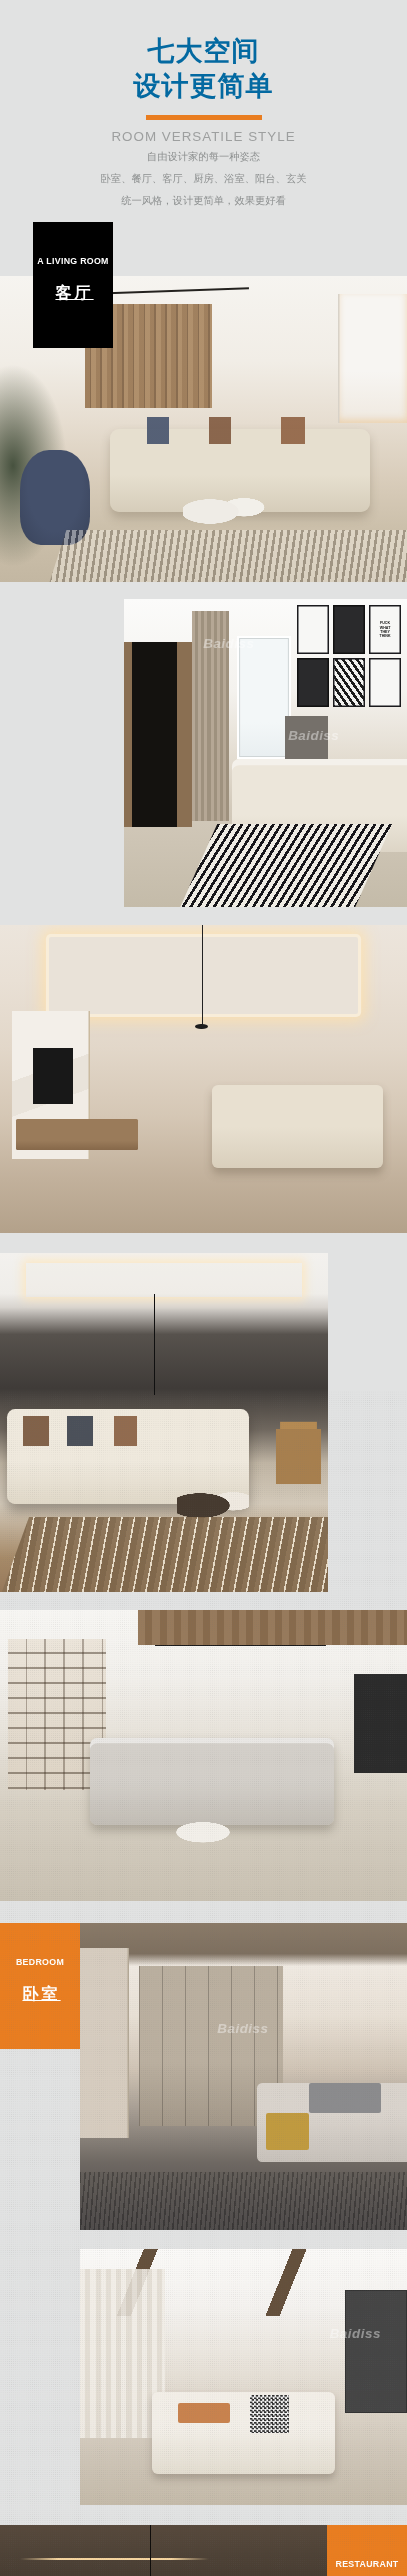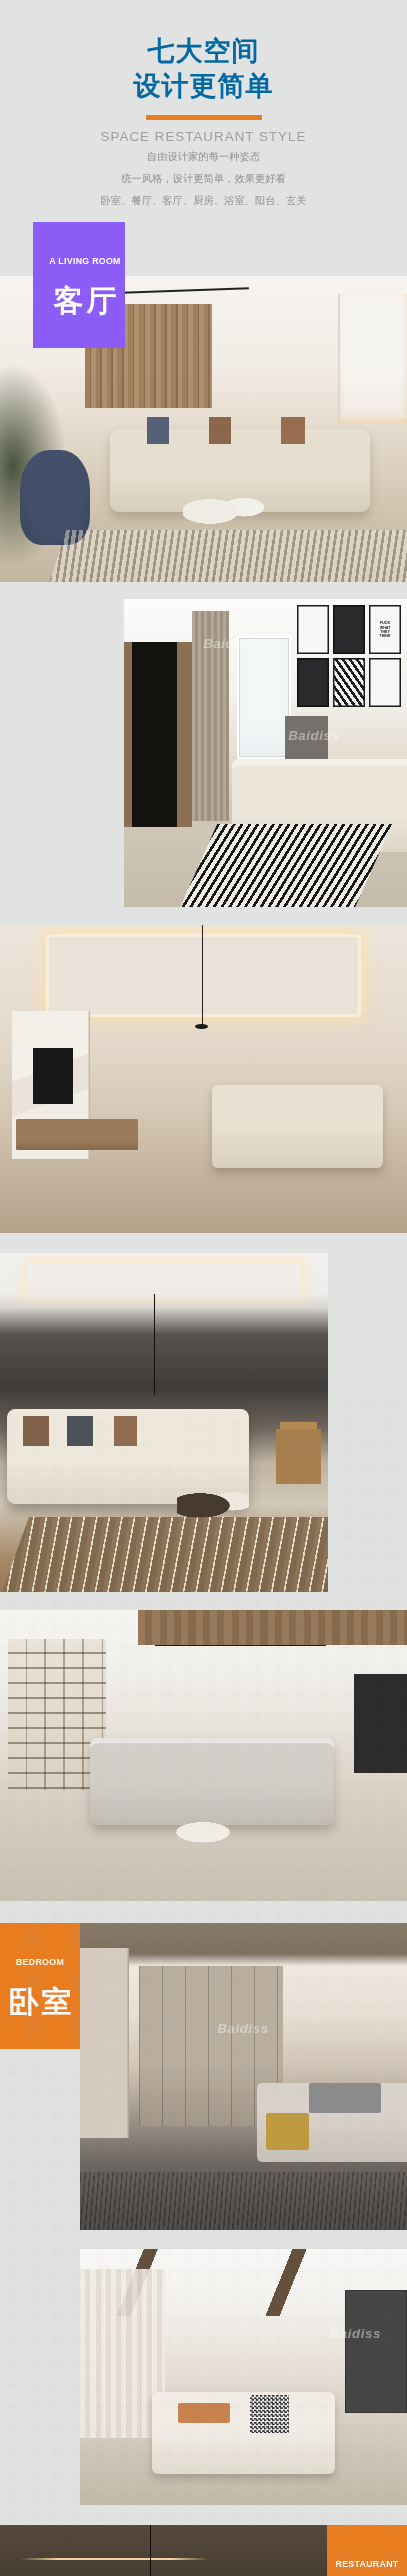--- a/index.html
+++ b/index.html
@@ -9,21 +9,21 @@
   
   .header{position:absolute;top:0;left:0;width:100%;text-align:center;z-index:2;}
   .title{margin-top:36px;font-size:27px;line-height:35px;font-weight:bold;color:#0369a1;letter-spacing:1px;font-family:Liberation Mono, monospace;}
   .divider{width:116px;height:4.6px;margin:9.3px auto 0;}
   .subtitle{margin-top:8.8px;font-size:13.4px;font-weight:300;color:#9d9f9f;letter-spacing:1px;}
   .desc{margin:3px 0 0;font-size:10.3px;line-height:19px;color:#8d9090;}
 
   
   .label{position:absolute;width:80px;height:126px;background:#e97d20;color:#fff;text-align:center;z-index:3;}
   .label .en{margin-top:34px;font-size:8.8px;font-weight:bold;letter-spacing:0.3px;}
-  .label .zh{margin-top:20px;font-size:30px;font-weight:bold;letter-spacing:3.1px;text-indent:3.1px;line-height:29px;}
+  .label .zh{margin-top:12px;font-size:16px;font-weight:bold;letter-spacing:3.1px;text-indent:3.1px;line-height:29px;text-decoration:underline;}
   .label-a{left:33px;top:222px;}
   .label-b{left:0;top:1923px;}
   .label-c{left:327px;top:2525px;}
 
   
   .photo{position:absolute;overflow:hidden;z-index:1;}
   .photo>div{position:absolute;}
 
   .p1{left:0;top:276px;width:407px;height:306px;background:
       radial-gradient(ellipse 77px 144px at 13px 62%, #47523f 0%, rgba(71,82,63,0) 70%),
@@ -157,24 +157,24 @@
 <body>
 
 <div class="page">
 
   <header class="header">
     <div class="title">
       <div>七大空间</div>
       <div>设计更简单</div>
     </div>
     <div class="divider accent-bg" style="background: rgb(233, 125, 32);"></div>
-    <div class="subtitle">SPACE RESTAURANT STYLE</div>
+    <div class="subtitle">ROOM VERSATILE STYLE</div>
     <p class="desc">自由设计家的每一种姿态</p>
+    <p class="desc">卧室、餐厅、客厅、厨房、浴室、阳台、玄关</p>
     <p class="desc">统一风格，设计更简单，效果更好看</p>
-    <p class="desc">卧室、餐厅、客厅、厨房、浴室、阳台、玄关</p>
   </header>
 
   <div class="photo p1">
     <div class="p1-track"></div>
     <div class="p1-wood"></div>
     <div class="p1-cabinet"></div>
     <div class="p1-sofa"></div>
     <div class="p1-pillows"></div>
     <div class="p1-chair"></div>
     <div class="p1-tables"></div>
@@ -252,21 +252,21 @@
     <span class="wm wm7">Baidiss</span>
   </div>
 
   <div class="photo p8">
     <div class="p8-glow1"></div>
 
     <div class="p8-pendant"></div>
 
   </div>
 
-  <div class="label label-a accent-bg" style="background: #8b5cf6; padding-left: 12px;">
+  <div class="label label-a accent-bg" style="background: #000000;">
     <div class="en">A LIVING ROOM</div>
     <div class="zh">客厅</div>
   </div>
   <div class="label label-b accent-bg" style="background: rgb(233, 125, 32);">
     <div class="en">BEDROOM</div>
     <div class="zh">卧室</div>
   </div>
   <div class="label label-c accent-bg" style="background: rgb(233, 125, 32);">
     <div class="en">RESTAURANT</div>
     <div class="zh">餐厅</div>

